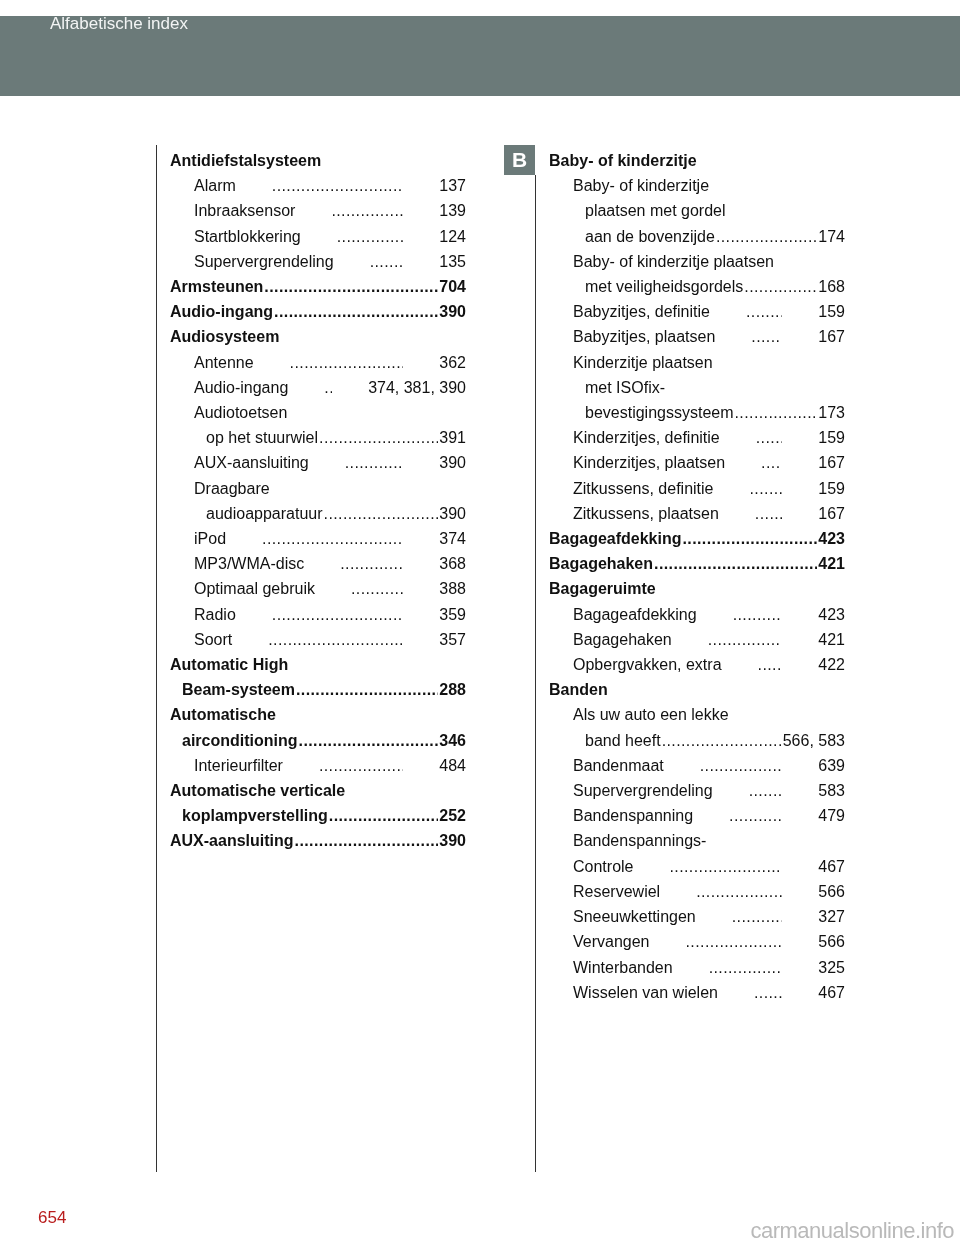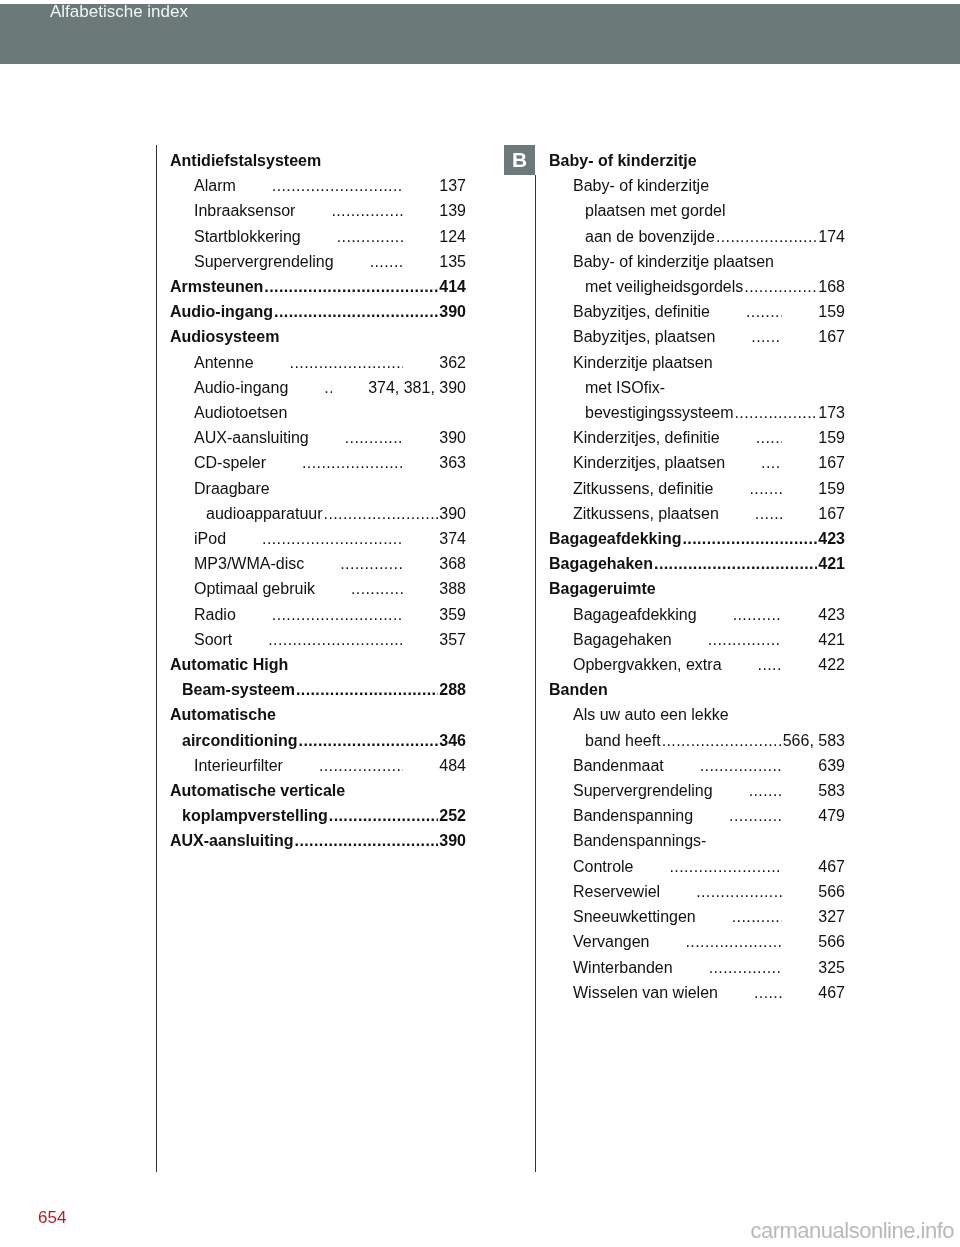--- a/index.html
+++ b/index.html
@@ -3,21 +3,21 @@
 <meta charset="utf-8">
 <style>
   html, body { margin: 0; padding: 0; }
   body {
     width: 960px; height: 1247px; position: relative; overflow: hidden;
     background: #ffffff;
     font-family: "Liberation Sans", sans-serif;
     color: #111;
   }
   .header {
-    position: absolute; left: 0; top: 4px; width: 960px; height: 60px;
+    position: absolute; left: 0; top: 16px; width: 960px; height: 80px;
     background: #6b7a79;
   }
   .header-title {
     position: absolute; left: 50px; top: -2px;
     font-size: 17px; color: #f2f4f4;
   }
   .col-rule {
     position: absolute; width: 1px; background: #333;
   }
   .col {
@@ -84,21 +84,21 @@
       <span class="p">124</span>
     </div>
     <div class="row lvl1">
       <span class="t">Supervergrendeling</span>
       <span class="dots"></span>
       <span class="p">135</span>
     </div>
     <div class="row lvl0 bold">
       <span class="t">Armsteunen</span>
       <span class="dots"></span>
-      <span class="p">414</span>
+      <span class="p">704</span>
     </div>
     <div class="row lvl0 bold">
       <span class="t">Audio-ingang</span>
       <span class="dots"></span>
       <span class="p">390</span>
     </div>
     <div class="row lvl0 bold">
       <span class="t">Audiosysteem</span>
     </div>
     <div class="row lvl1">
@@ -107,29 +107,29 @@
       <span class="p">362</span>
     </div>
     <div class="row lvl1">
       <span class="t">Audio-ingang</span>
       <span class="dots"></span>
       <span class="p">374, 381, 390</span>
     </div>
     <div class="row lvl1">
       <span class="t">Audiotoetsen</span>
     </div>
+    <div class="row lvl2">
+      <span class="t">op het stuurwiel</span>
+      <span class="dots"></span>
+      <span class="p">391</span>
+    </div>
     <div class="row lvl1">
       <span class="t">AUX-aansluiting</span>
       <span class="dots"></span>
       <span class="p">390</span>
-    </div>
-    <div class="row lvl1">
-      <span class="t">CD-speler</span>
-      <span class="dots"></span>
-      <span class="p">363</span>
     </div>
     <div class="row lvl1">
       <span class="t">Draagbare</span>
     </div>
     <div class="row lvl2">
       <span class="t">audioapparatuur</span>
       <span class="dots"></span>
       <span class="p">390</span>
     </div>
     <div class="row lvl1">

